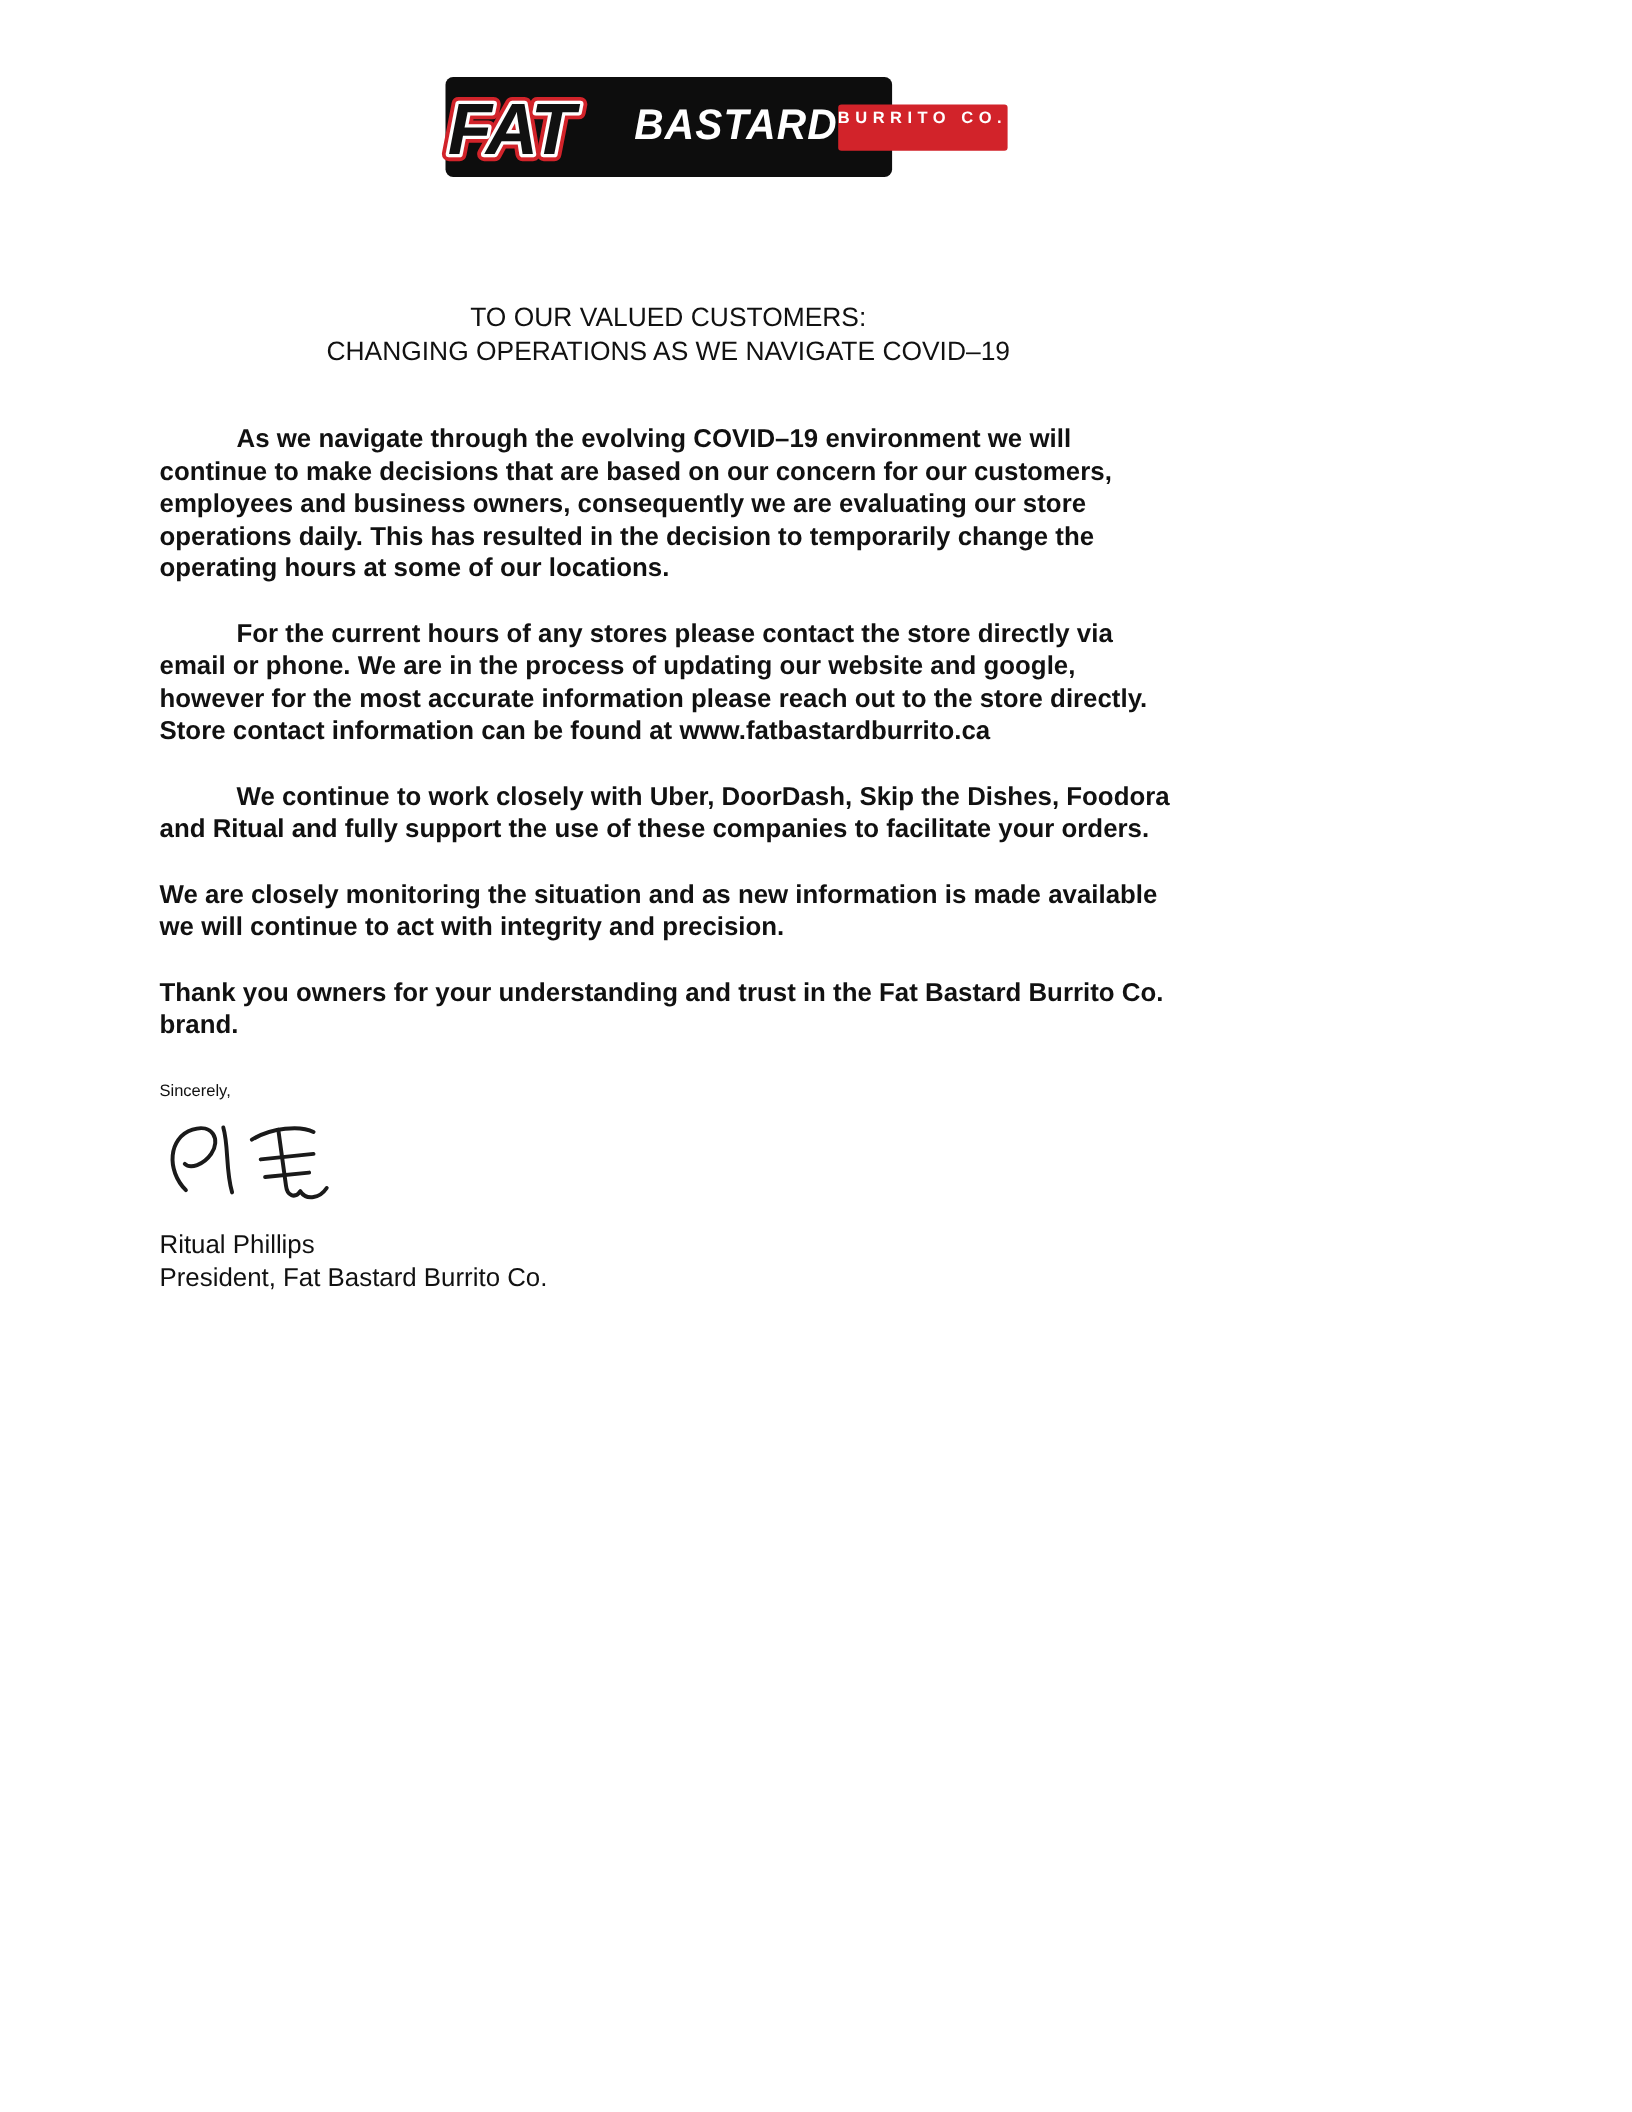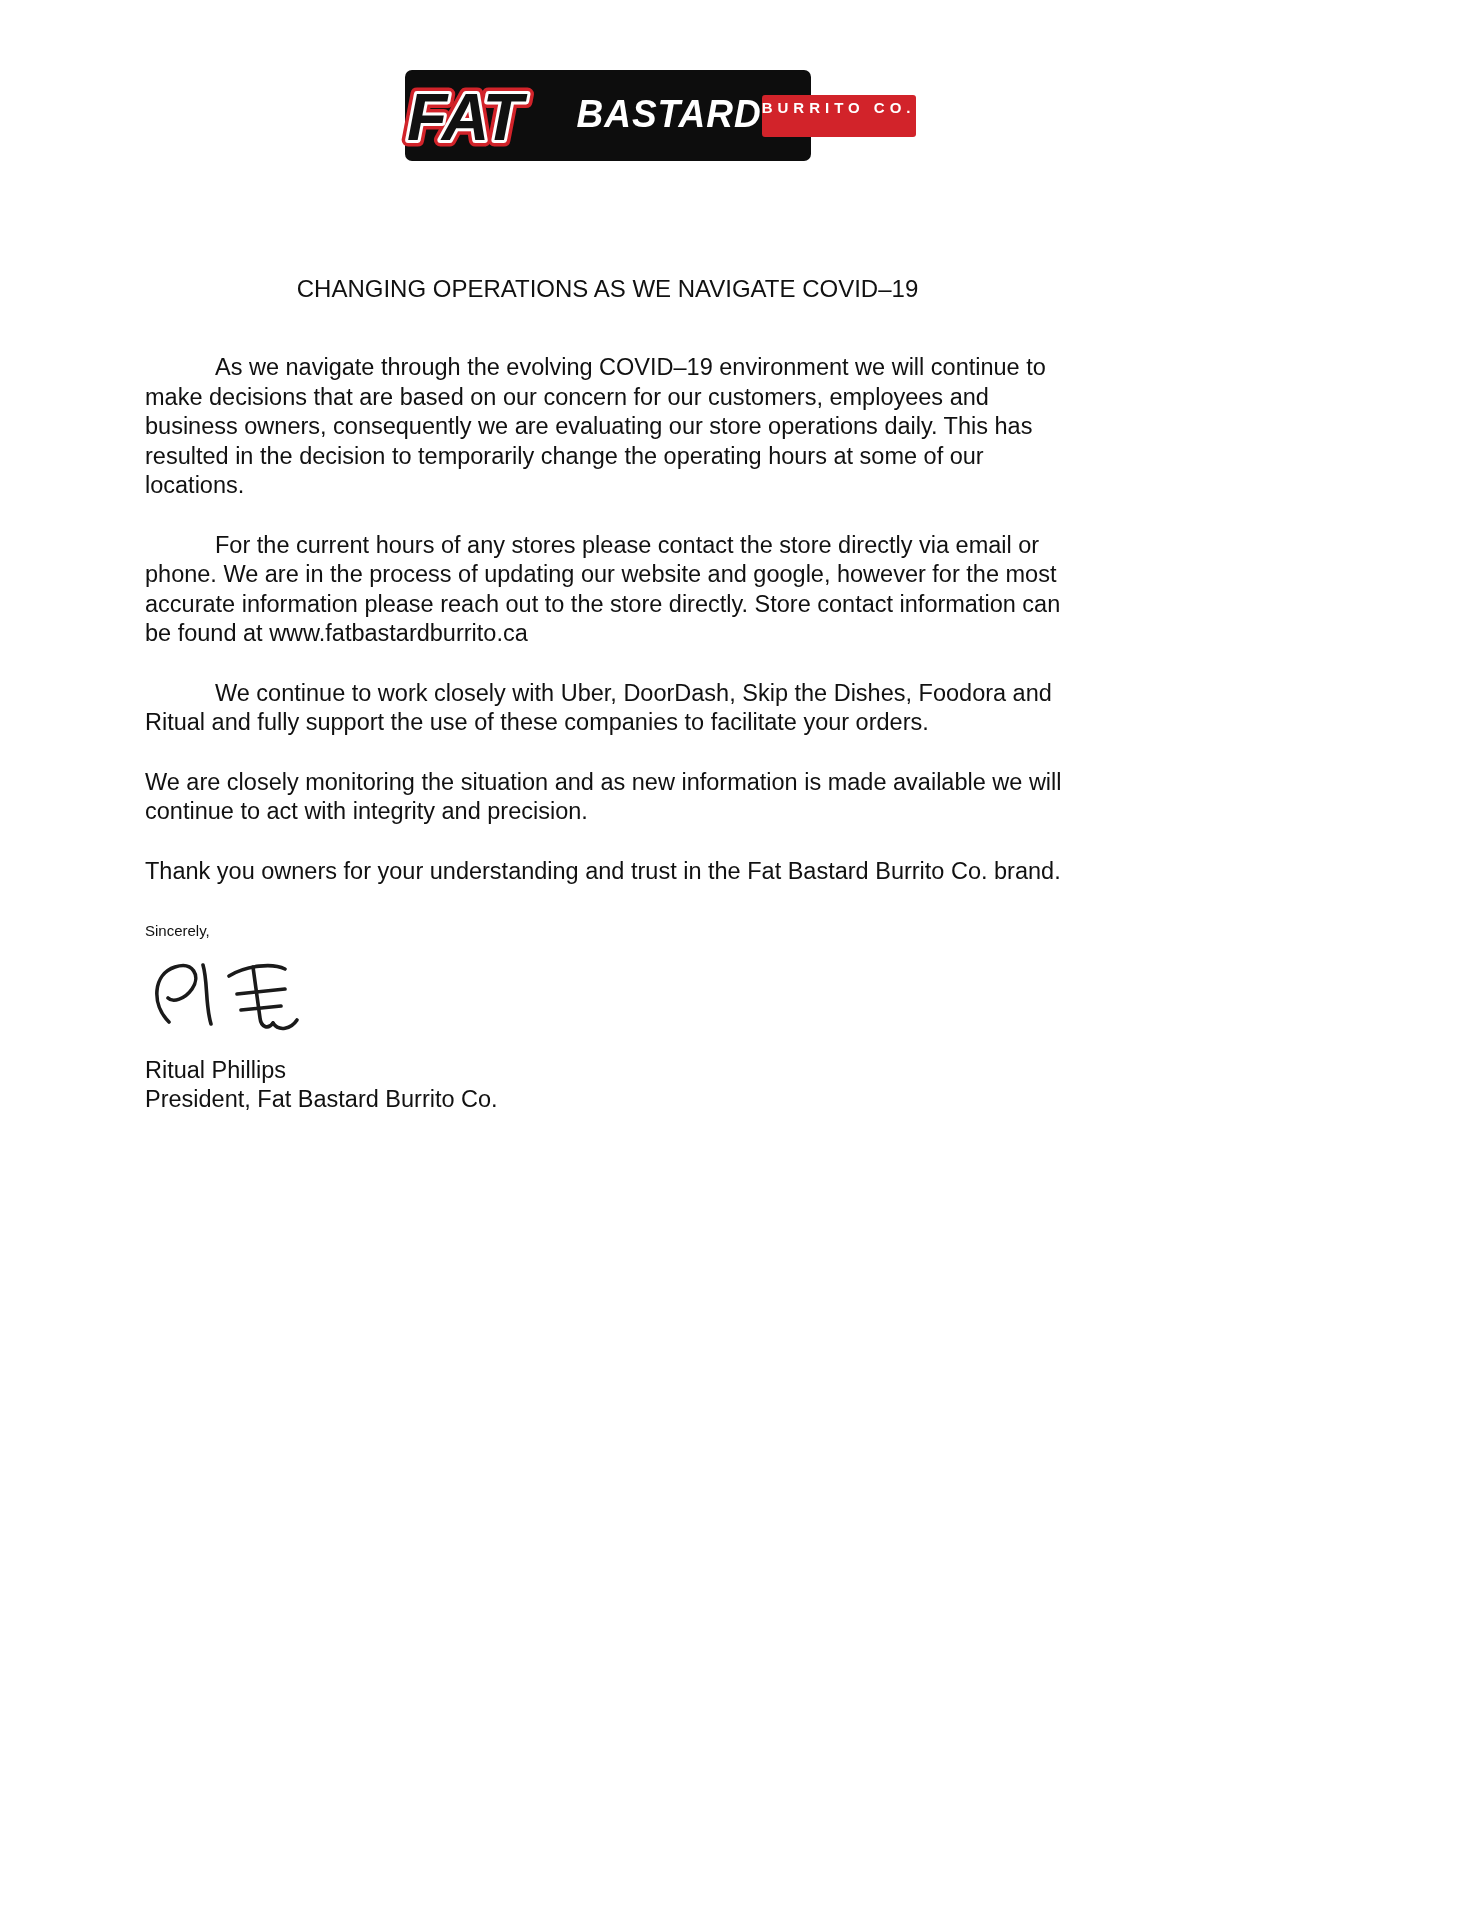--- a/index.html
+++ b/index.html
@@ -79,20 +79,21 @@
     font-size: 24px;
     line-height: 31px;
   }
   .body-text {
     margin-top: 49px;
     font-size: 23.5px;
     line-height: 29.5px;
   }
   .body-text p {
     margin: 0 0 30px 0;
+    font-weight: bold;
   }
   .body-text p.indent {
     text-indent: 70px;
   }
   .closing {
     font-size: 15px;
     line-height: 29.5px;
     margin: 0 0 8px 0;
   }
   .signature {
@@ -121,20 +122,21 @@
     <div class="logo-right">
       <div class="logo-bastard">BASTARD</div>
       <div class="logo-burrito-bar">
         <span>BURRITO CO.</span>
       </div>
     </div>
   </div>
 
   
   <div class="heading">
+    <div>TO OUR VALUED CUSTOMERS:</div>
     <div>CHANGING OPERATIONS AS WE NAVIGATE COVID–19</div>
   </div>
 
   
   <div class="body-text">
     <p class="indent">As we navigate through the evolving COVID–19 environment we will continue to make decisions that are based on our concern for our customers, employees and business owners, consequently we are evaluating our store operations daily. This has resulted in the decision to temporarily change the operating hours at some of our locations.</p>
     <p class="indent">For the current hours of any stores please contact the store directly via email or phone. We are in the process of updating our website and google, however for the most accurate information please reach out to the store directly. Store contact information can be found at www.fatbastardburrito.ca</p>
     <p class="indent">We continue to work closely with Uber, DoorDash, Skip the Dishes, Foodora and Ritual and fully support the use of these companies to facilitate your orders.</p>
     <p>We are closely monitoring the situation and as new information is made available we will continue to act with integrity and precision.</p>
     <p>Thank you owners for your understanding and trust in the Fat Bastard Burrito Co. brand.</p>

